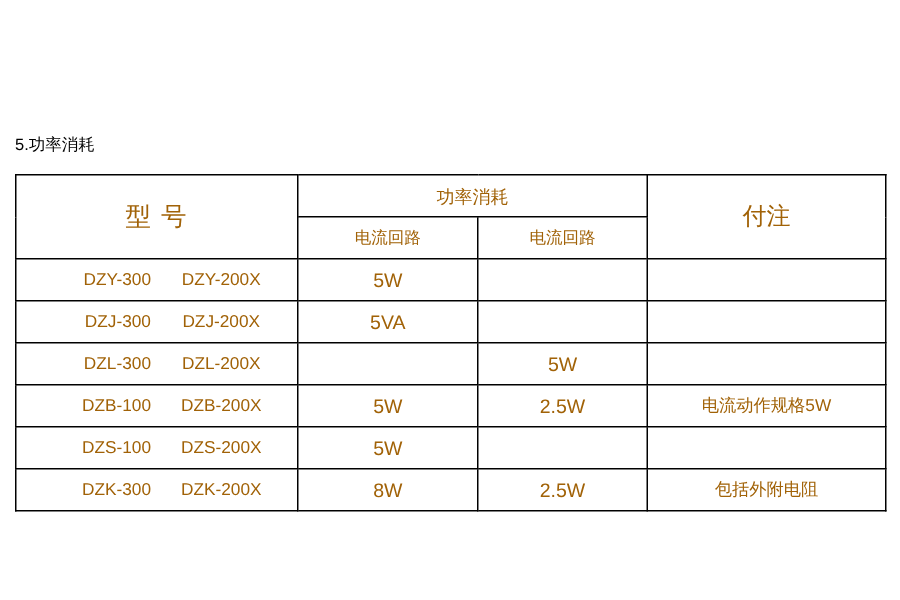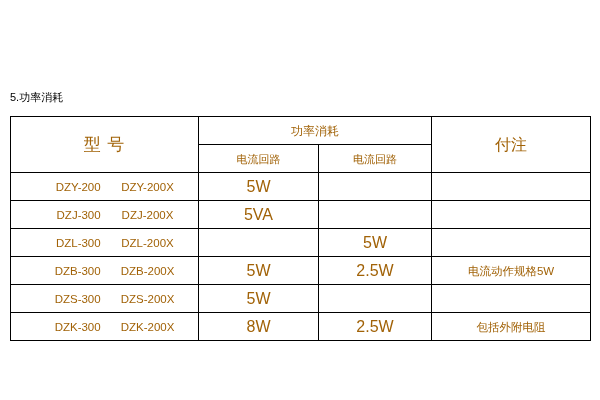--- a/index.html
+++ b/index.html
@@ -79,21 +79,21 @@
   }
   .model-cell .m1 {
     display: inline-block;
     width: 86px;
   }
   .model-cell .m2 {
     display: inline-block;
     text-align: center;
   }
   .val {
-    font-size: 16px;
+    font-size: 13px;
   }
   .note {
     font-size: 11.5px;
   }
 </style>
 </head>
 <body>
 
 <div class="page">
 
@@ -113,45 +113,45 @@
           <td class="hdr-power" colspan="2">功率消耗</td>
           <td class="hdr-note" rowspan="2">付注</td>
         </tr>
         <tr>
           <td class="hdr-sub">电流回路</td>
           <td class="hdr-sub">电流回路</td>
         </tr>
       </thead>
       <tbody>
         <tr>
-          <td class="model-cell"><span class="m1">DZY-200</span><span class="m2">DZY-200X</span></td>
+          <td class="model-cell"><span class="m1">DZY-300</span><span class="m2">DZY-200X</span></td>
           <td class="val">5W</td>
           <td class="val"></td>
           <td class="note"></td>
         </tr>
         <tr>
           <td class="model-cell"><span class="m1">DZJ-300</span><span class="m2">DZJ-200X</span></td>
           <td class="val">5VA</td>
           <td class="val"></td>
           <td class="note"></td>
         </tr>
         <tr>
           <td class="model-cell"><span class="m1">DZL-300</span><span class="m2">DZL-200X</span></td>
           <td class="val"></td>
           <td class="val">5W</td>
           <td class="note"></td>
         </tr>
         <tr>
-          <td class="model-cell"><span class="m1">DZB-300</span><span class="m2">DZB-200X</span></td>
+          <td class="model-cell"><span class="m1">DZB-100</span><span class="m2">DZB-200X</span></td>
           <td class="val">5W</td>
           <td class="val">2.5W</td>
           <td class="note">电流动作规格5W</td>
         </tr>
         <tr>
-          <td class="model-cell"><span class="m1">DZS-300</span><span class="m2">DZS-200X</span></td>
+          <td class="model-cell"><span class="m1">DZS-100</span><span class="m2">DZS-200X</span></td>
           <td class="val">5W</td>
           <td class="val"></td>
           <td class="note"></td>
         </tr>
         <tr>
           <td class="model-cell"><span class="m1">DZK-300</span><span class="m2">DZK-200X</span></td>
           <td class="val">8W</td>
           <td class="val">2.5W</td>
           <td class="note">包括外附电阻</td>
         </tr>

